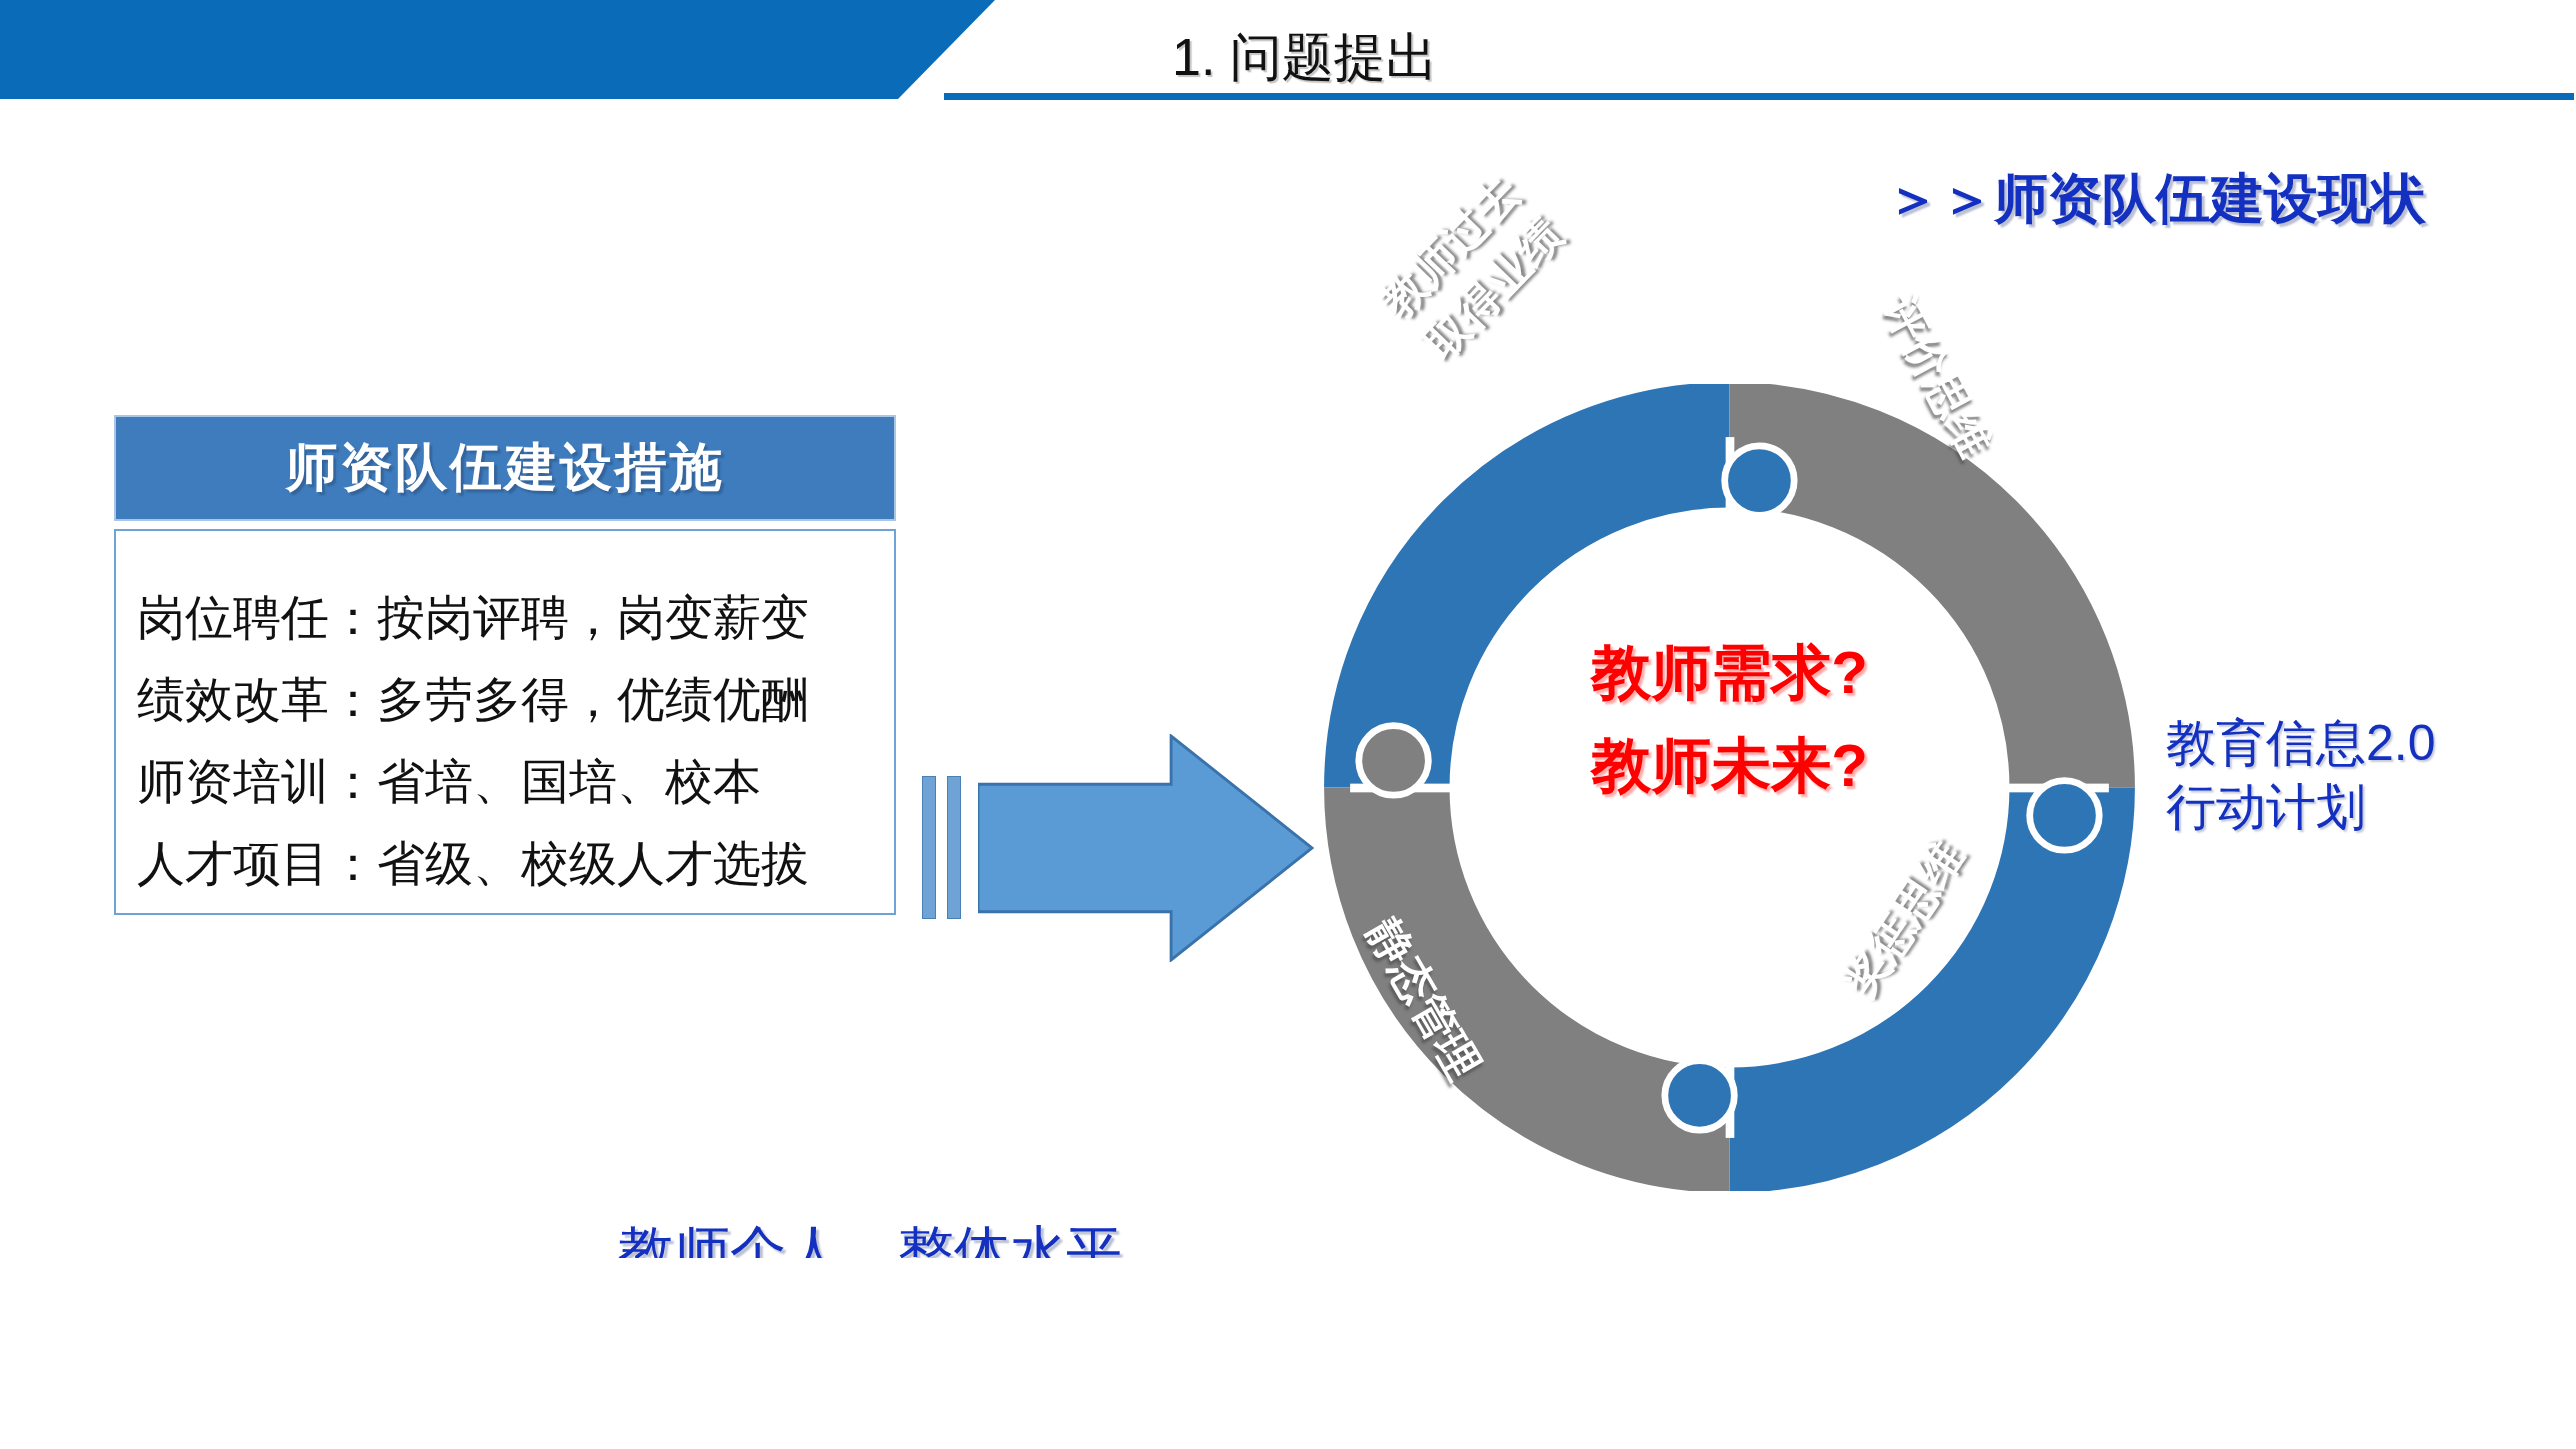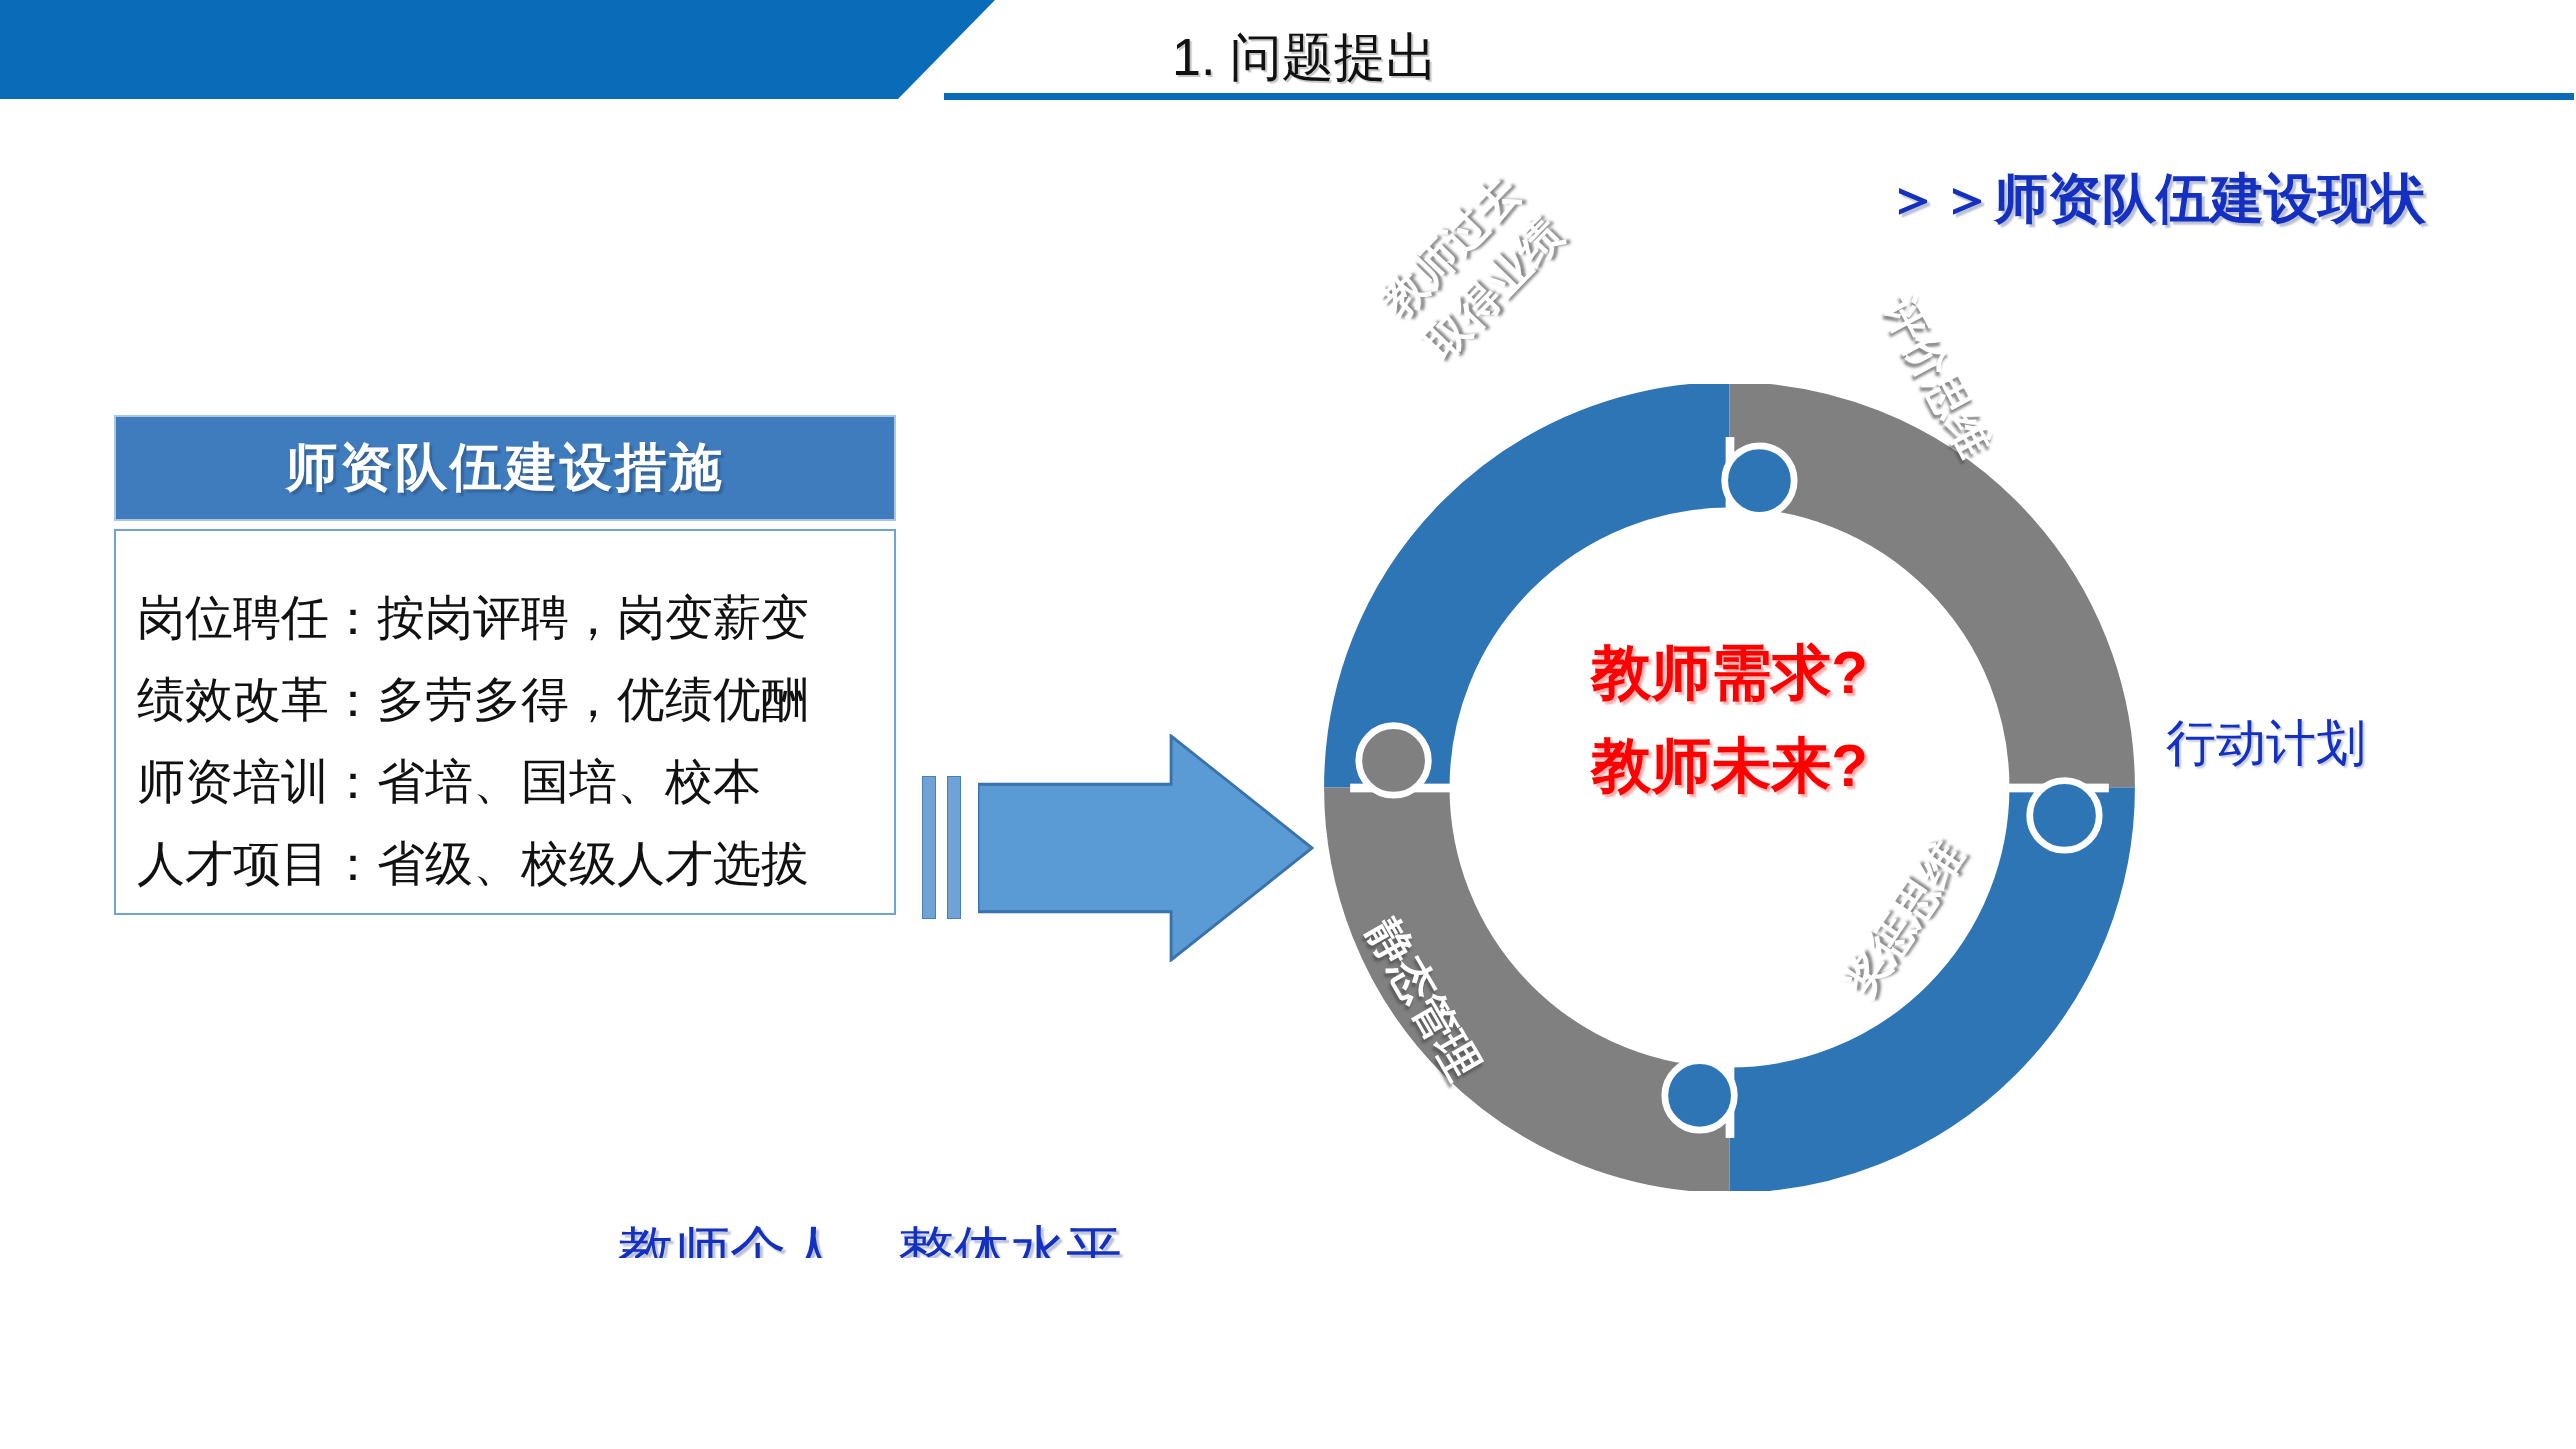--- a/index.html
+++ b/index.html
@@ -197,19 +197,20 @@
   <div class="seg-label lab-tr">评价思维</div>
   <div class="seg-label lab-br">奖惩思维</div>
   <div class="seg-label lab-bl">静态管理</div>
 
   <div class="ctr-text">
     <div class="l1">教师需求?</div>
     <div class="l2">教师未来?</div>
   </div>
 
   <div class="note-right">
+    <div>教育信息2.0</div>
     <div>行动计划</div>
   </div>
 
   <div class="note-bottom">教师个人、整体水平</div>
 
 </div>
 
 
 </body></html>

